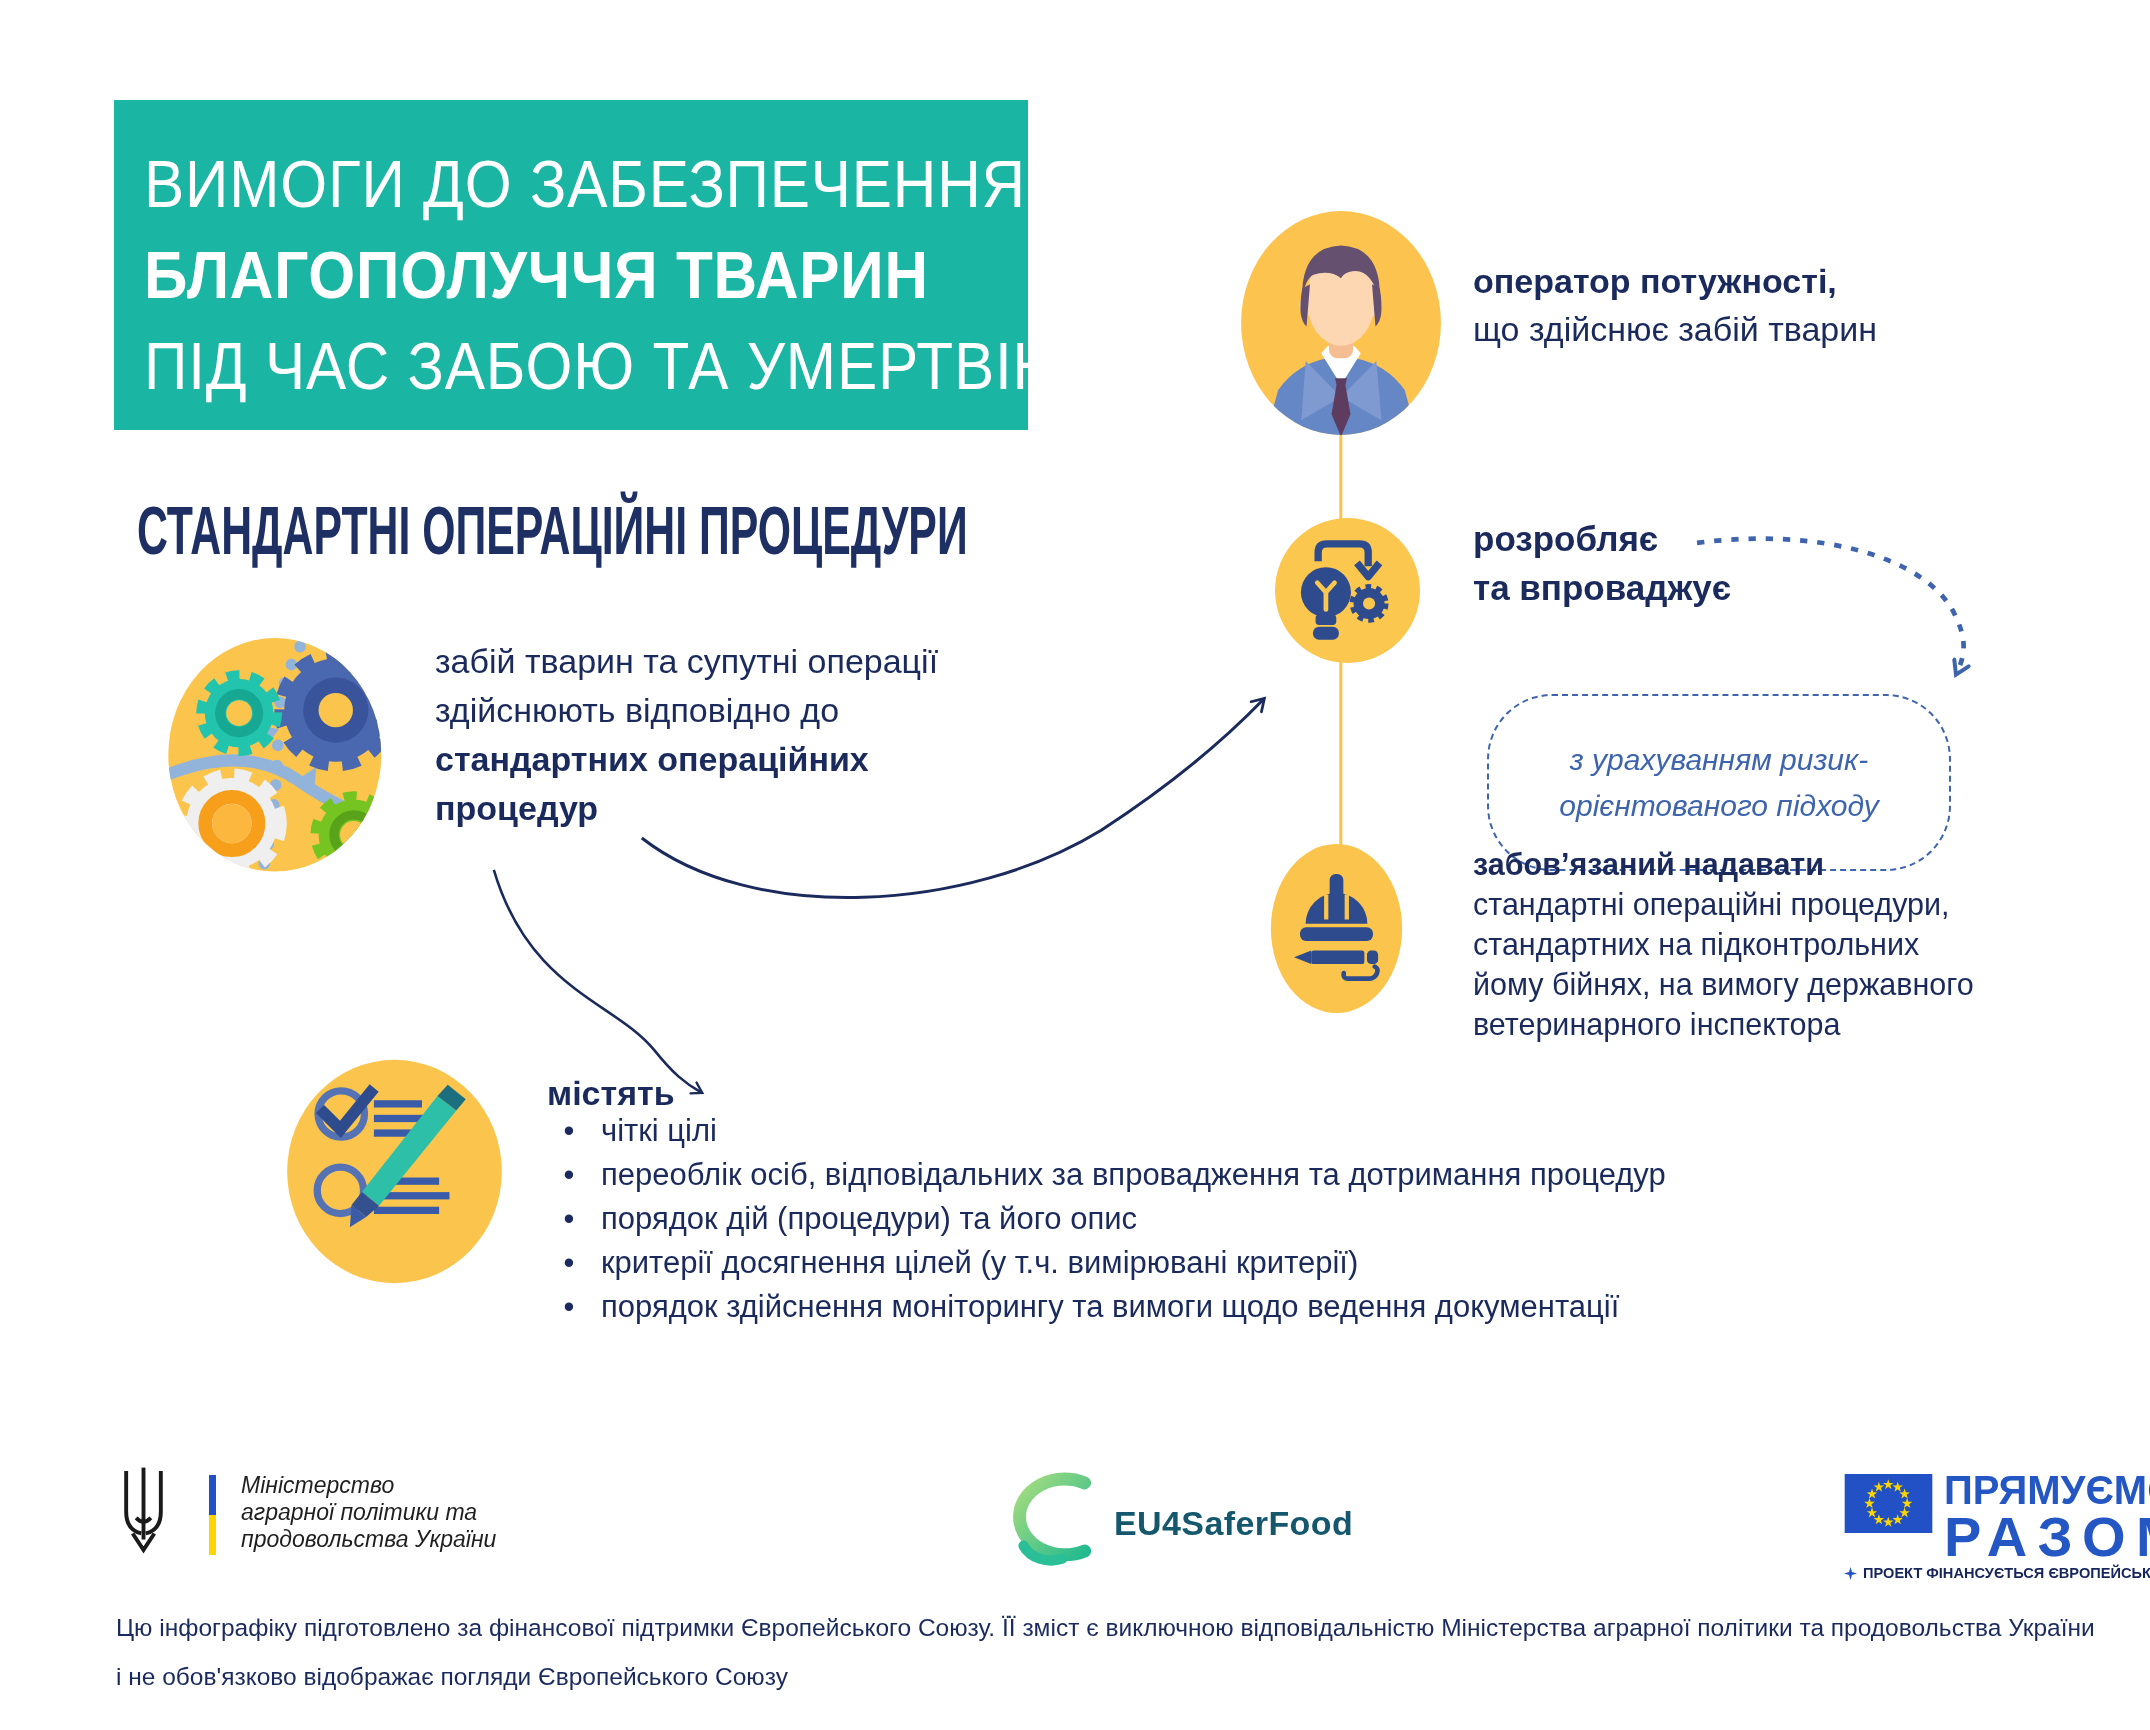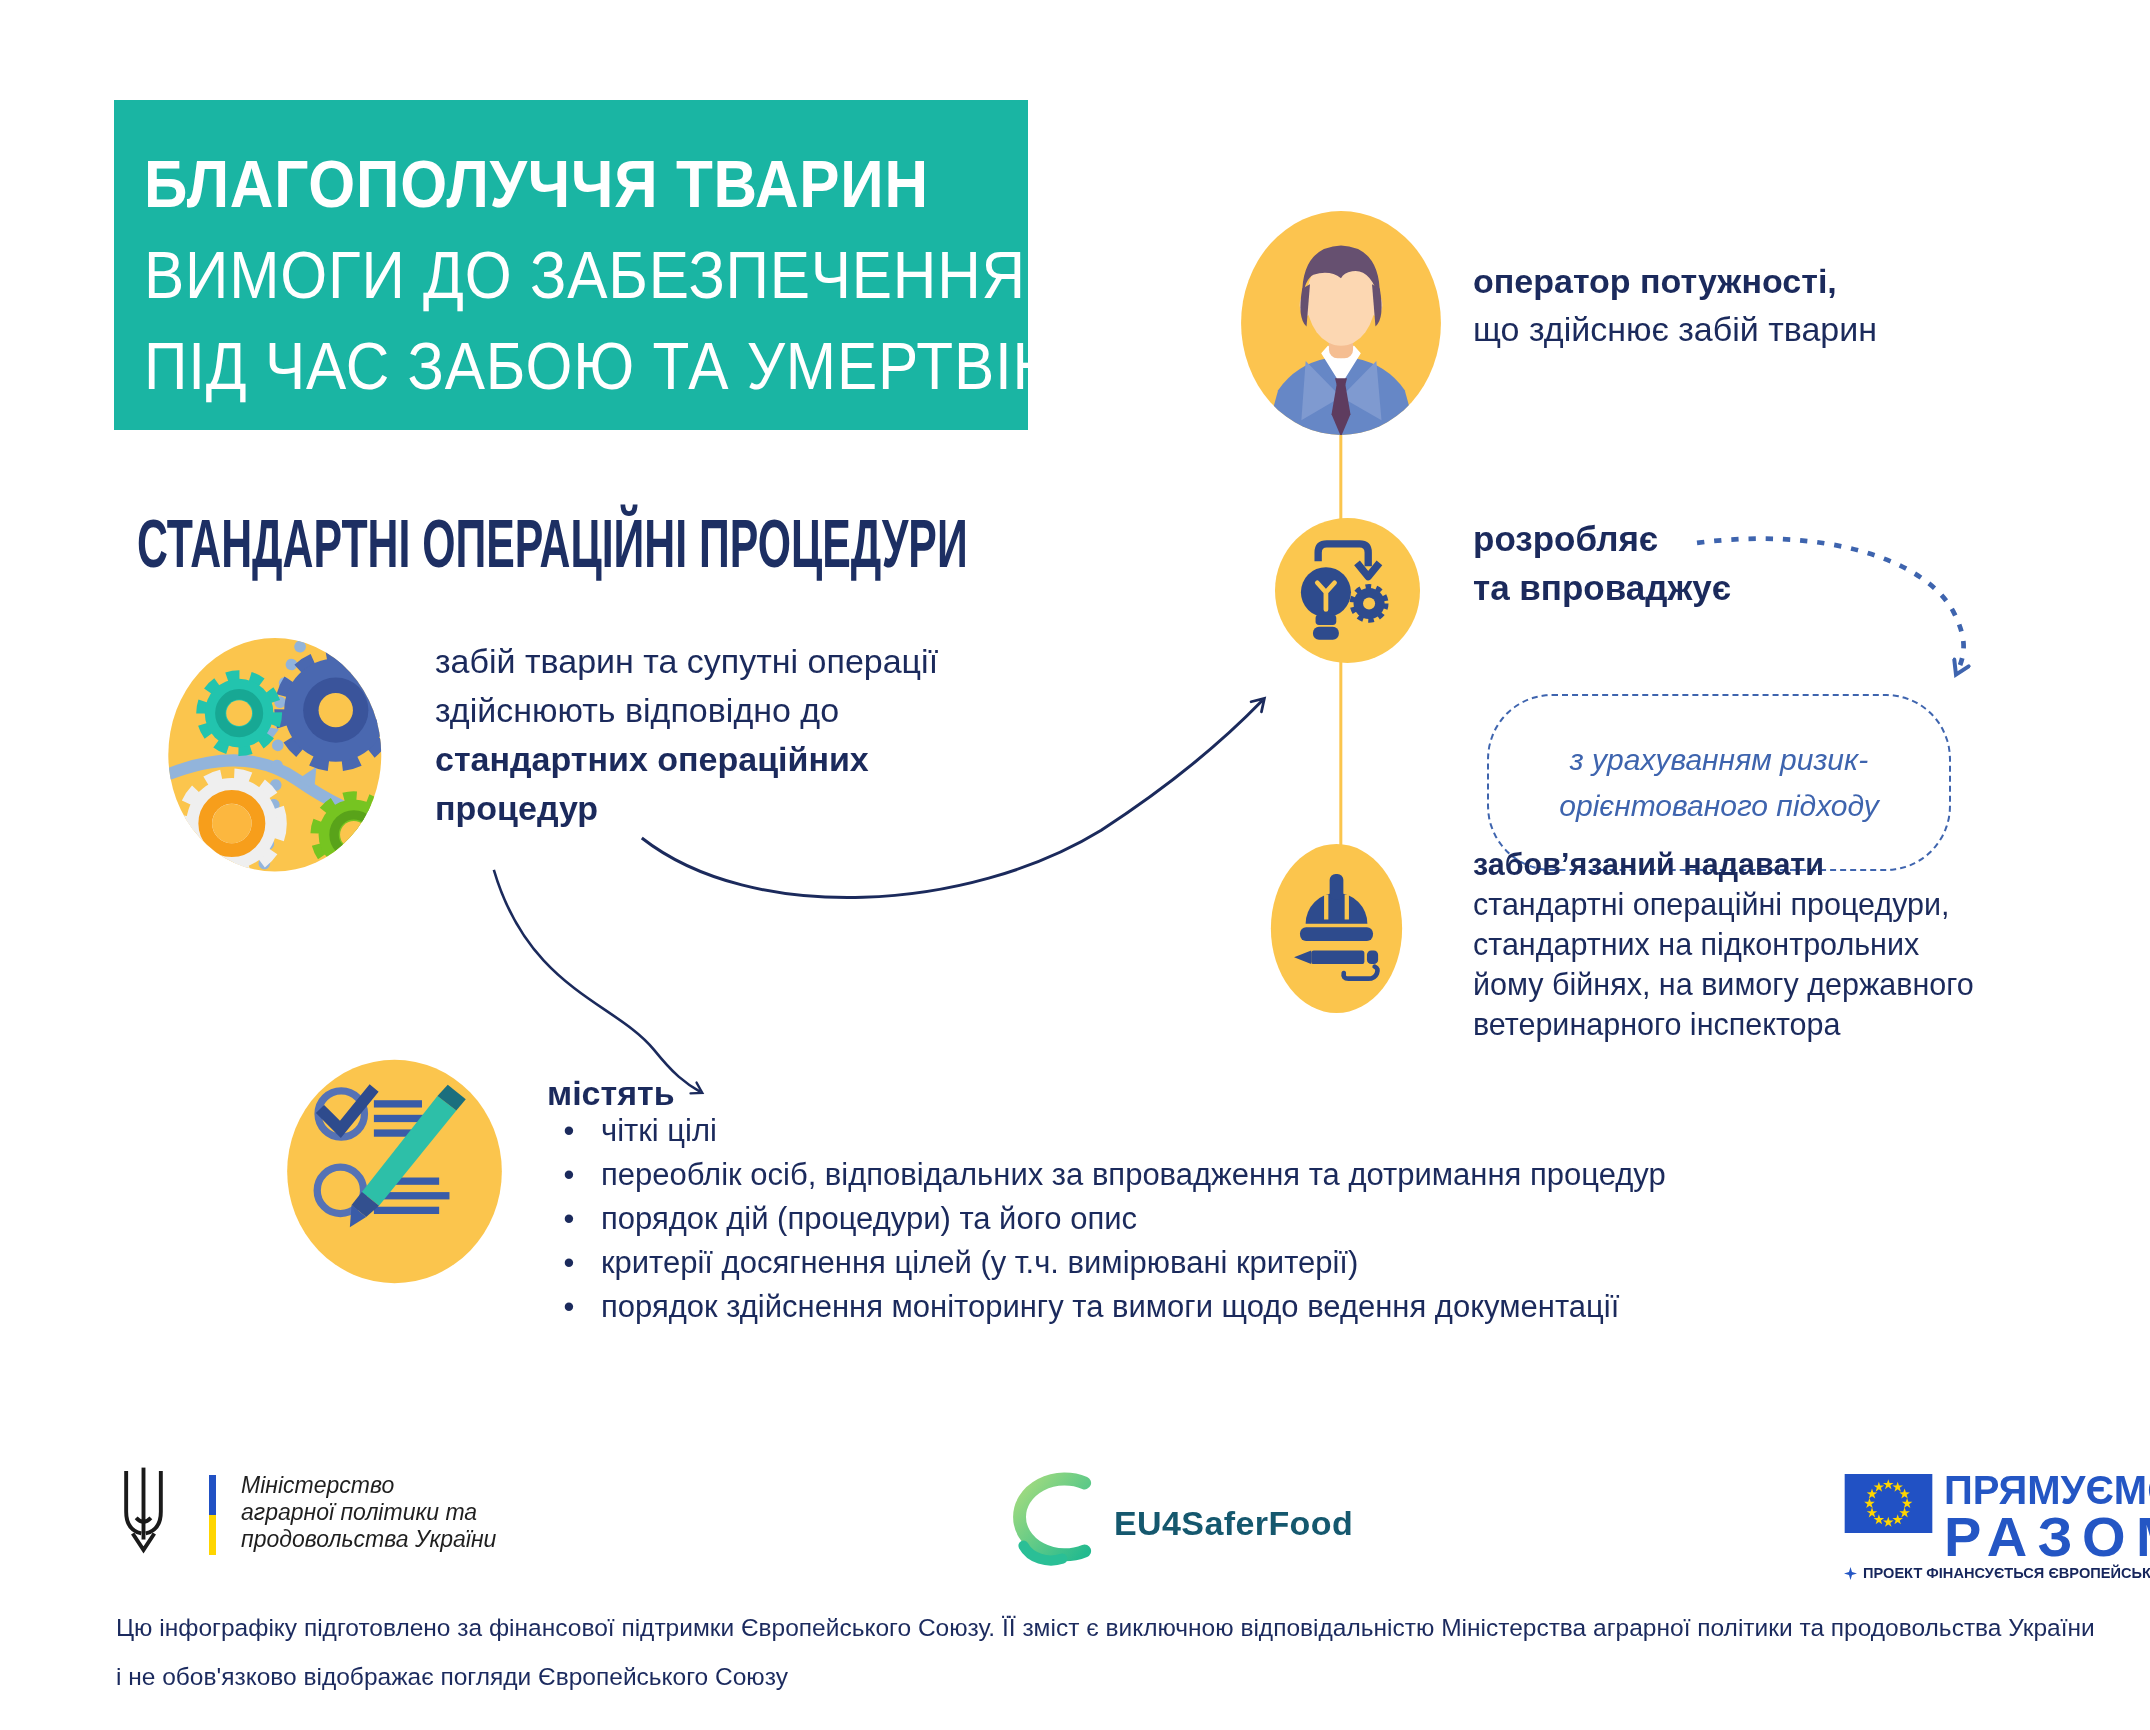--- a/index.html
+++ b/index.html
@@ -9,21 +9,21 @@
   .cond{display:inline-block;transform-origin:0 0;white-space:nowrap;}
 
   
   #banner{left:114px;top:100px;width:914px;height:330px;background:#1ab5a3;
           padding:38px 0 0 30px;box-sizing:border-box;}
   #banner .bline{height:91px;line-height:91px;font-size:67px;color:#ffffff;letter-spacing:0.9px;}
   #banner .bline .cond{transform:scaleX(0.9);}
   #banner .bold{font-weight:800;}
 
   
-  #subtitle{left:137px;top:491px;font-size:69px;font-weight:700;color:#1d2f63;margin-top:13px;}
+  #subtitle{left:137px;top:491px;font-size:69px;font-weight:700;color:#1d2f63;}
   #subtitle .cond{transform:scaleX(0.62);}
 
   
   #intro{left:435px;top:637px;font-size:34px;line-height:49px;}
   #intro .b{font-weight:800;}
 
   
   #operator{left:1473px;top:257px;font-size:34px;line-height:48px;}
   #operator .b{font-weight:800;}
   #develop{left:1473px;top:514px;font-size:35px;font-weight:800;line-height:49px;}
@@ -76,22 +76,22 @@
         <path d="M3 2 L16 10 L3 18" fill="none" stroke="#3e64ae" stroke-width="4" stroke-linecap="round"></path>
       </marker>
     </defs>
     <line x1="3117" y1="1005" x2="3117" y2="1965" stroke="#fbc54d" stroke-width="7"></line>
     <path d="M 1492 1948 C 1750 2150 2250 2120 2560 1930 C 2760 1800 2870 1695 2935 1628" fill="none" stroke="#1b2a5c" stroke-width="7" marker-end="url(#ah-navy)"></path>
     <path d="M 1148 2022 C 1230 2300 1430 2330 1520 2440 C 1566 2497 1592 2518 1628 2538" fill="none" stroke="#1b2a5c" stroke-width="6" marker-end="url(#ah-navy)"></path>
     <path d="M 3945 1262 C 4230 1225 4470 1295 4540 1420 C 4570 1478 4572 1515 4550 1562" fill="none" stroke="#3e64ae" stroke-width="11" stroke-dasharray="17 23" marker-end="url(#ah-blue)"></path>
   </svg>
 
   <div id="banner" class="abs">
+    <div class="bline"><span class="cond">ВИМОГИ ДО ЗАБЕЗПЕЧЕННЯ</span></div>
     <div class="bline bold"><span class="cond">БЛАГОПОЛУЧЧЯ ТВАРИН</span></div>
-    <div class="bline"><span class="cond">ВИМОГИ ДО ЗАБЕЗПЕЧЕННЯ</span></div>
     <div class="bline"><span class="cond">ПІД ЧАС ЗАБОЮ ТА УМЕРТВІННЯ</span></div>
   </div>
 
   <div id="subtitle" class="abs">
     <span class="cond">СТАНДАРТНІ ОПЕРАЦІЙНІ ПРОЦЕДУРИ</span>
   </div>
 
   <div id="gears-icon" class="icon">
     <svg width="214" height="234" viewBox="0 0 497 545">
       <defs>

